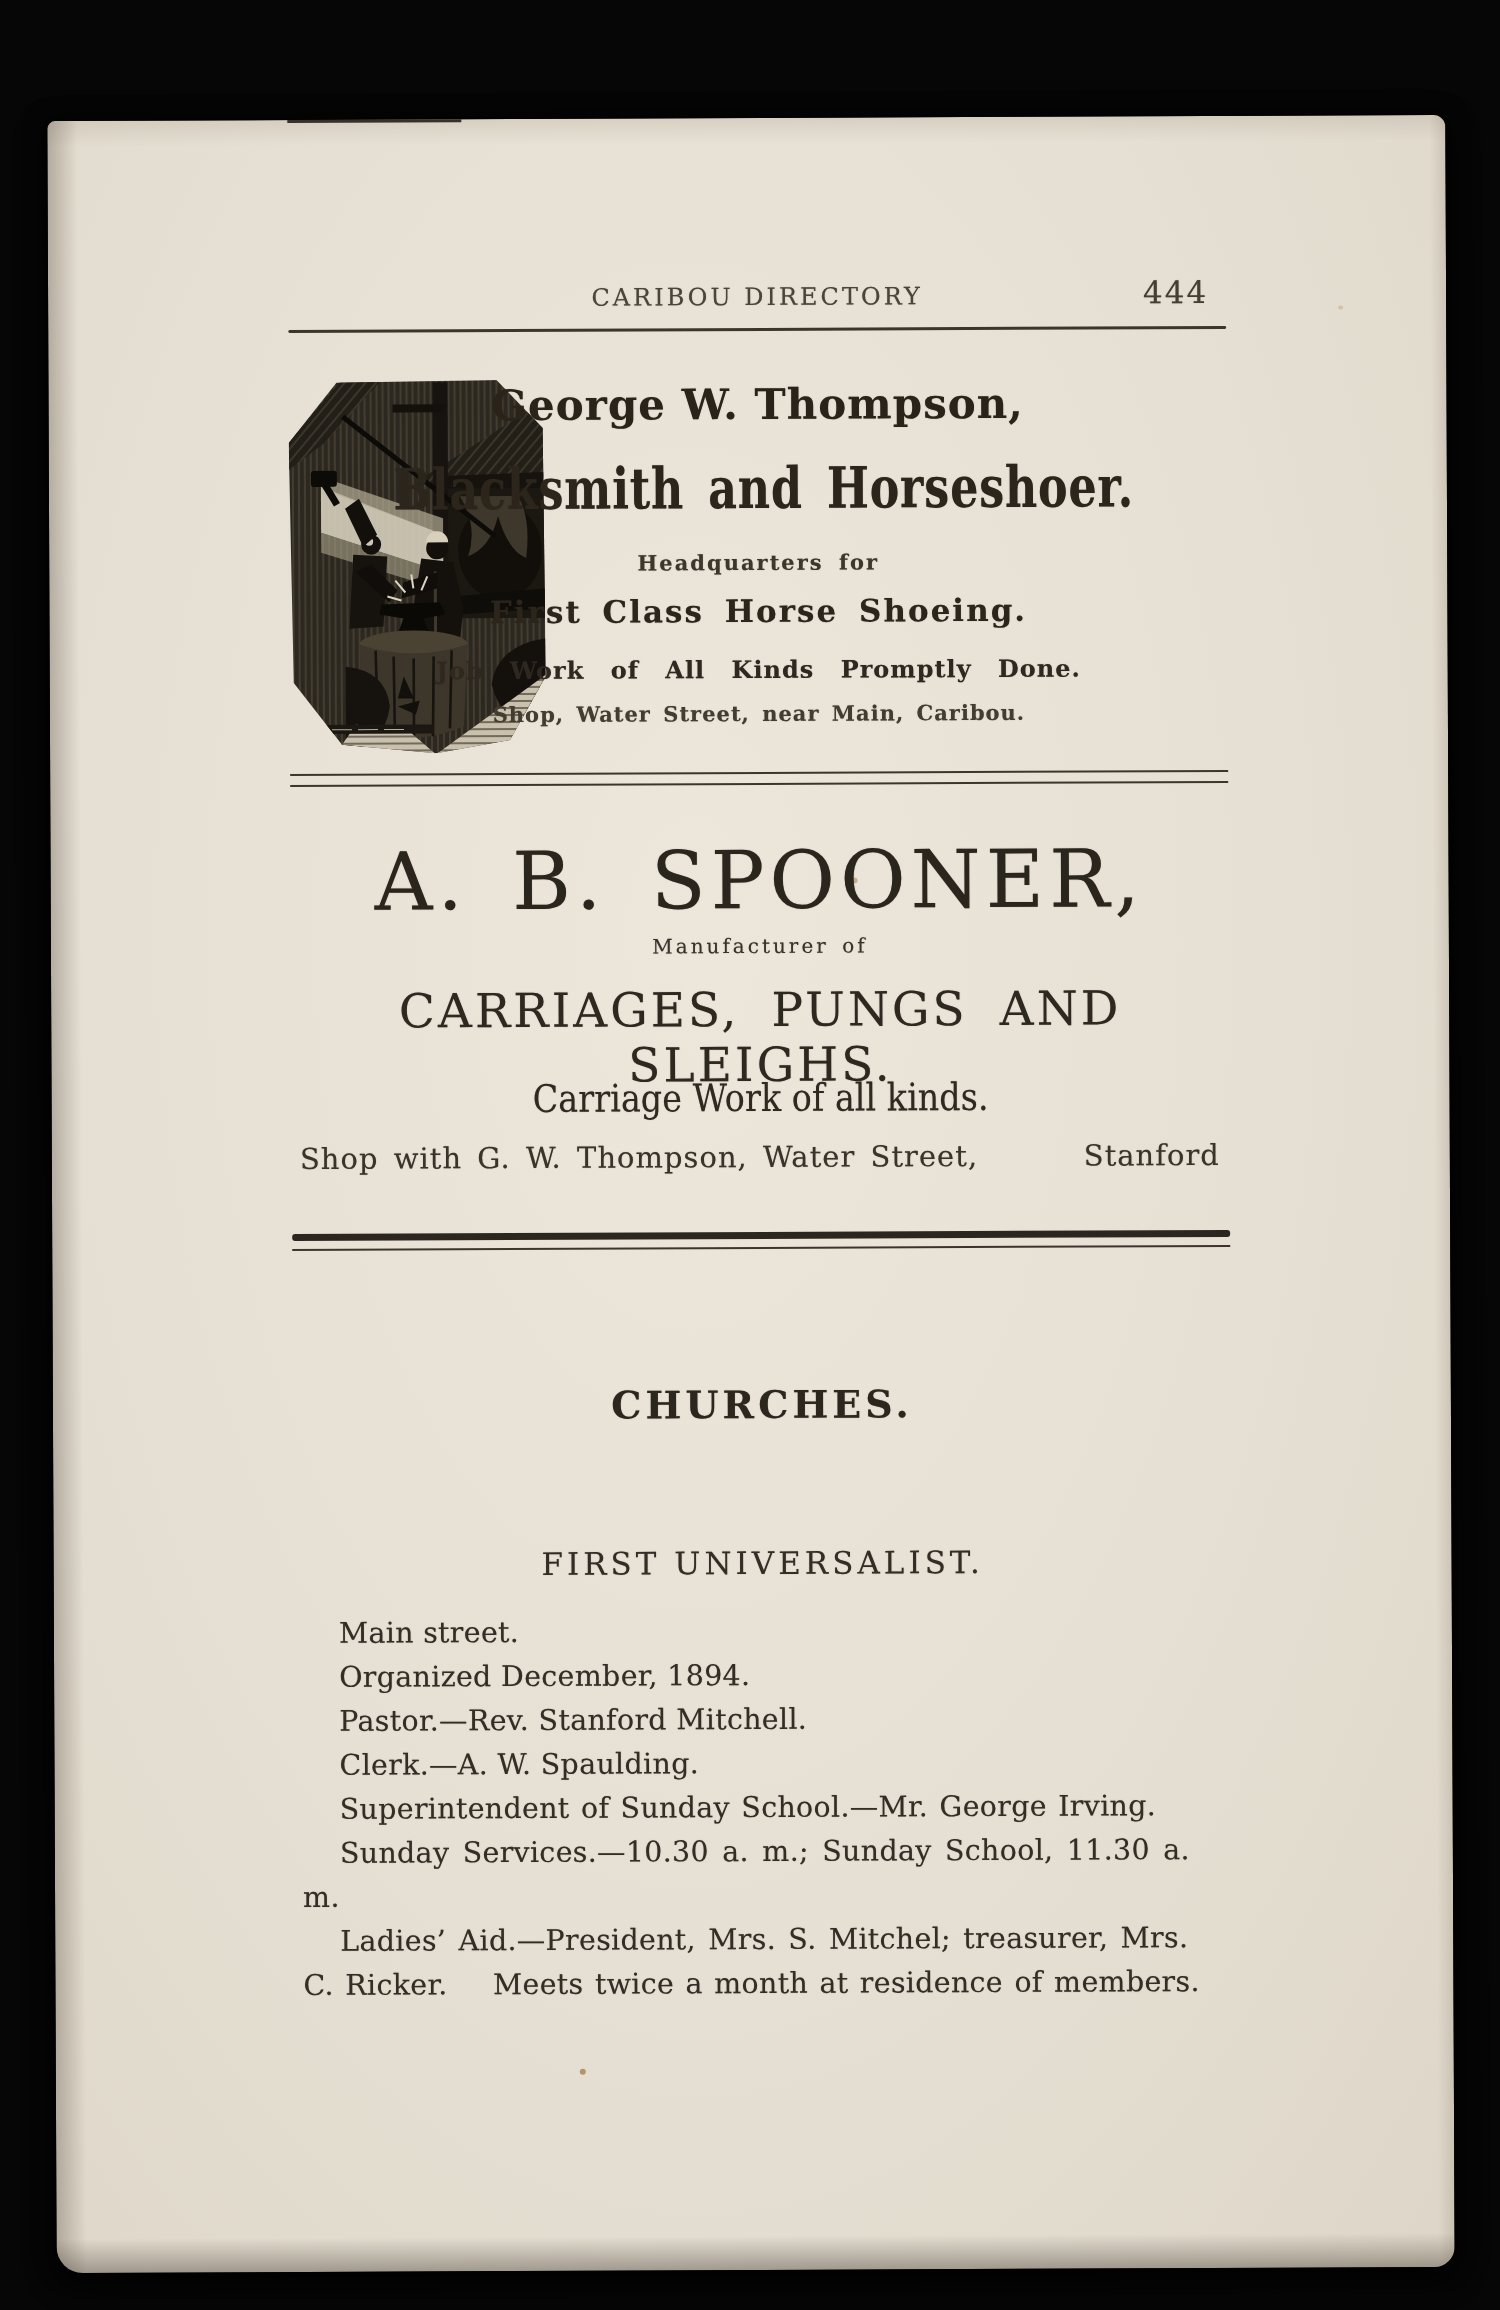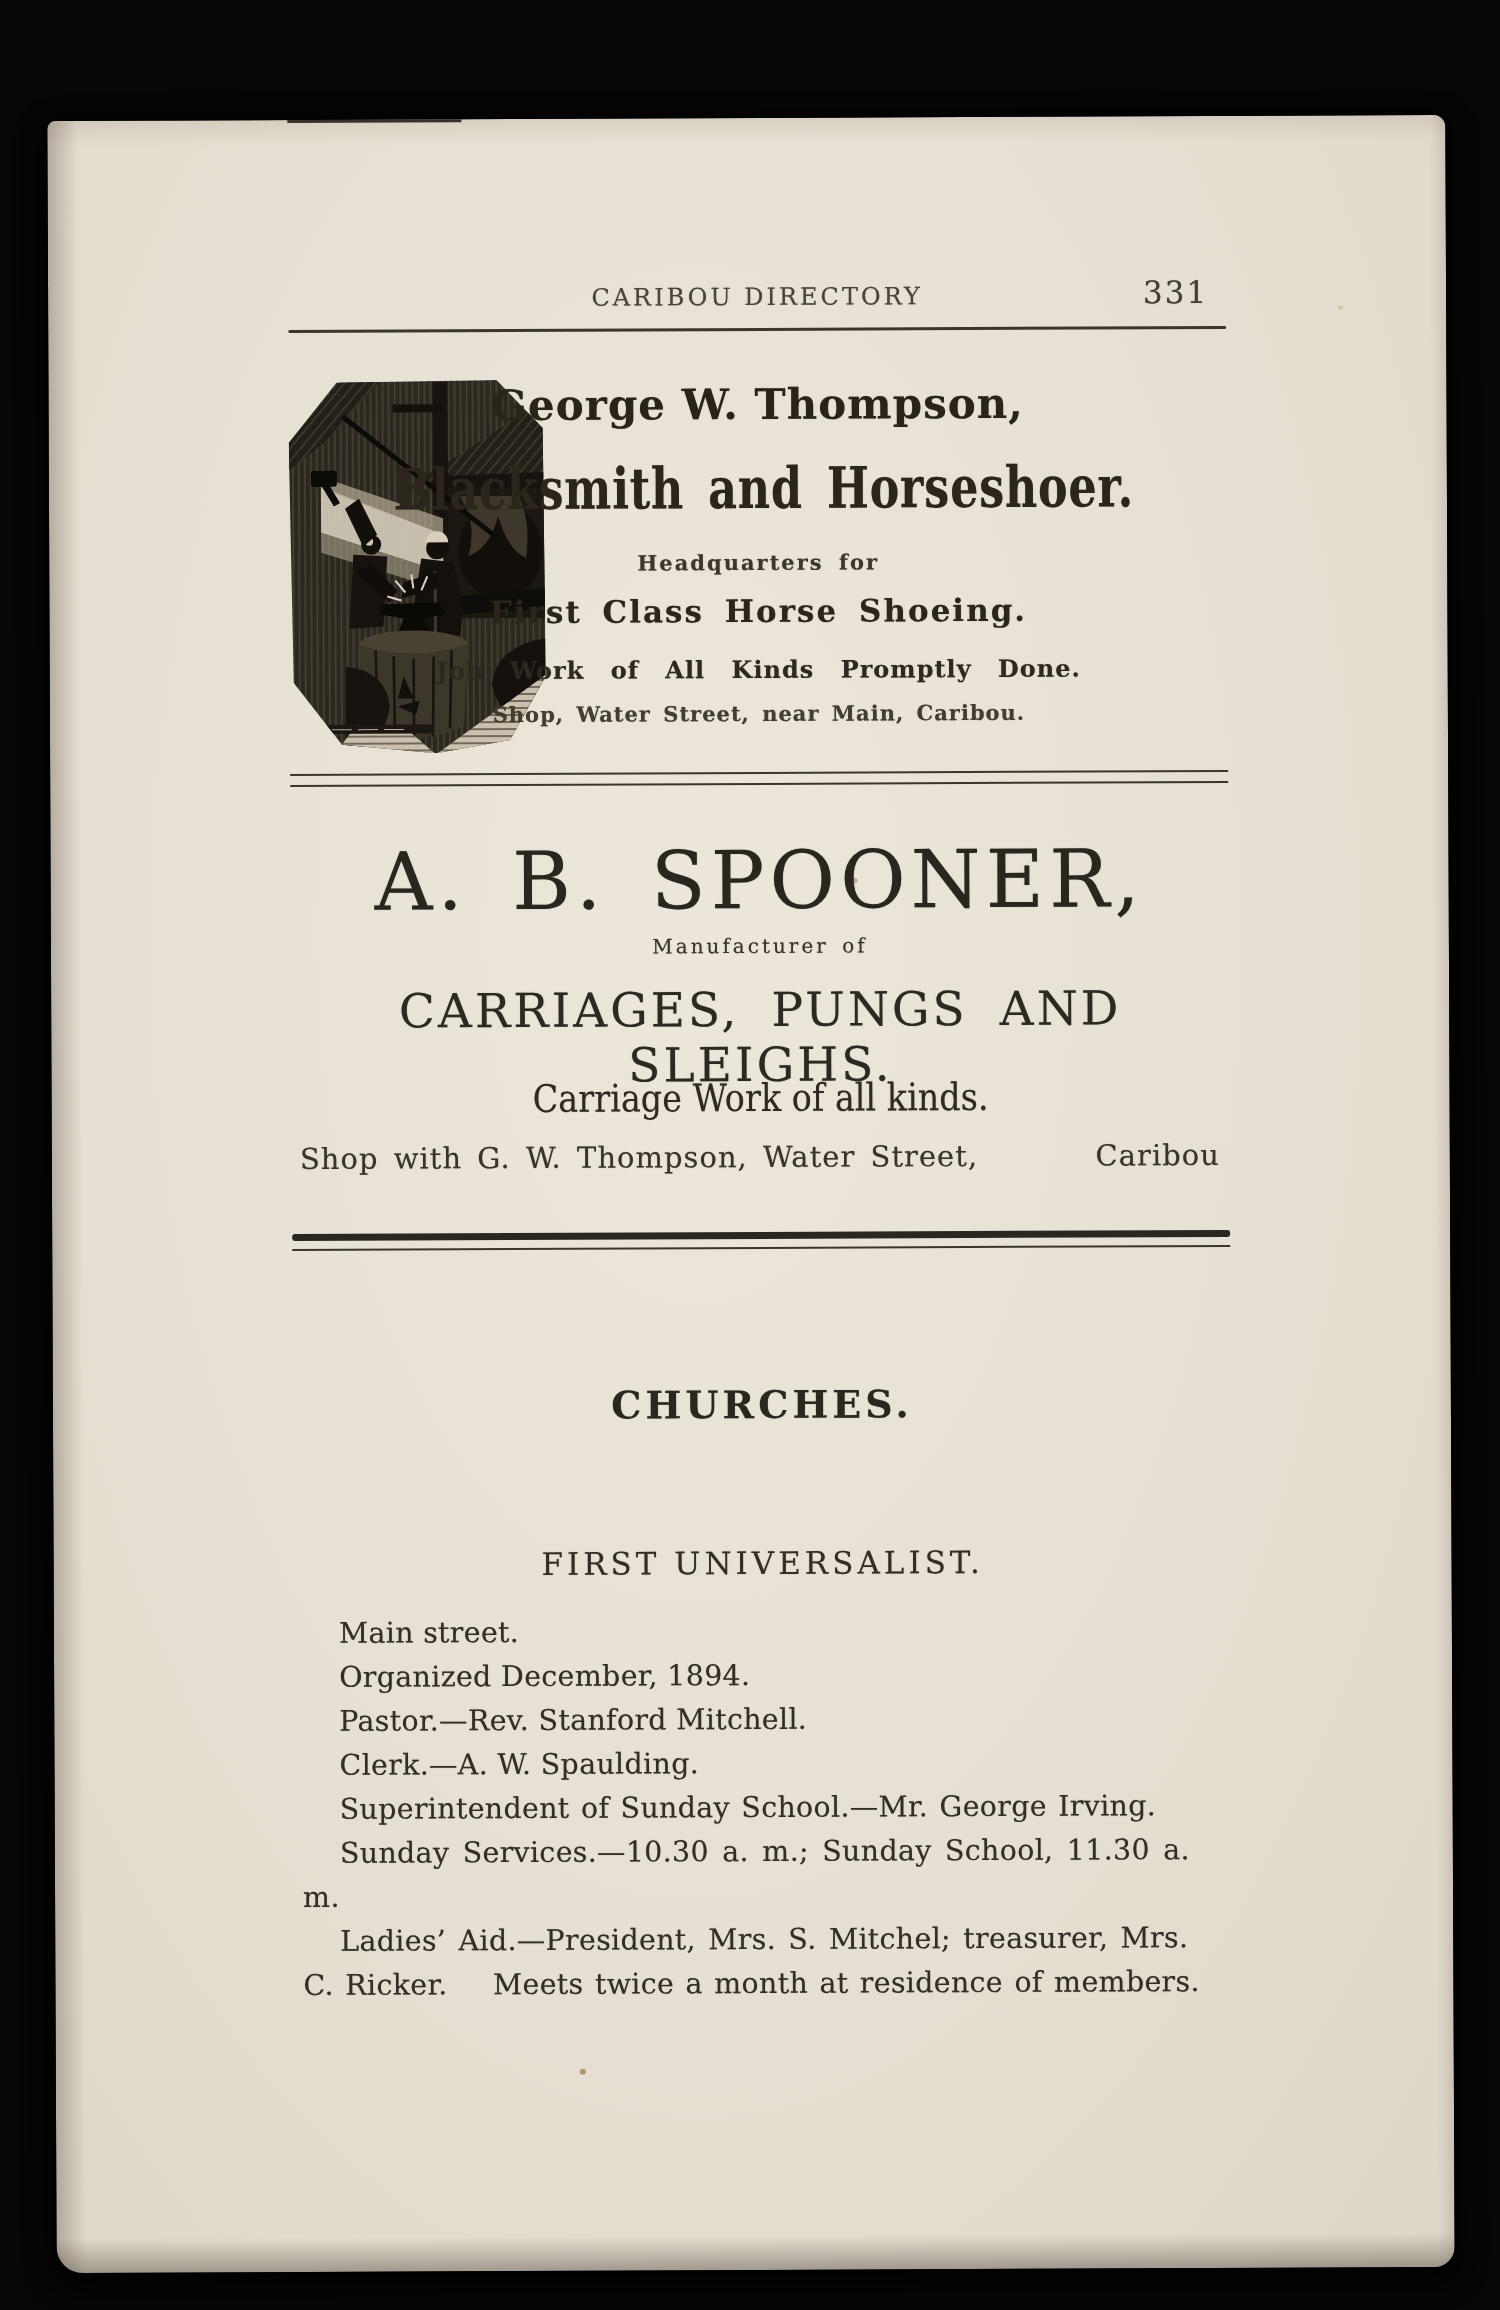--- a/index.html
+++ b/index.html
@@ -81,21 +81,21 @@
 <body>
 
 <div class="page">
   <div class="speck sp1"></div>
   <div class="speck sp2"></div>
   <div class="speck sp3"></div>
 
   <div class="content">
 
     <div class="abs ctr hdr-title ink">CARIBOU DIRECTORY</div>
-    <div class="abs hdr-num ink">331</div>
+    <div class="abs hdr-num ink">444</div>
     <div class="rule rule1"></div>
 
     <div class="illus">
       <svg viewBox="0 0 264 380" width="264" height="380" xmlns="http://www.w3.org/2000/svg">
         <defs>
           <clipPath id="vig">
             <path d="M52 6 L212 4 L258 52 L260 300 L224 364 L150 377 L56 368 L8 306 L4 66 Z"></path>
           </clipPath>
           <pattern id="hatchV" width="6" height="8" patternUnits="userSpaceOnUse">
             <rect width="6" height="8" fill="#2c2821"></rect>
@@ -202,21 +202,21 @@
 
     <div>
       <div class="abs ctr sp-name ink">A. B. SPOONER,</div>
       <div class="abs ctr sp-sub ink">Manufacturer of</div>
       <div class="abs ctr sp-products ink">CARRIAGES, PUNGS AND SLEIGHS.</div>
       <div class="abs ctr sp-tagline ink">
         <span class="cond">Carriage Work of all kinds.</span>
       </div>
       <div class="abs sp-addr ink">
         <span>Shop with G. W. Thompson, Water Street,</span>
-        <span>Caribou</span>
+        <span>Stanford</span>
       </div>
     </div>
 
     <div class="rule rule3a"></div>
     <div class="rule rule3b"></div>
 
     <div>
       <div class="abs ctr ch-head ink">CHURCHES.</div>
       <div class="ch-rule"></div>
       <div class="abs ctr fu-title ink">FIRST UNIVERSALIST.</div>

